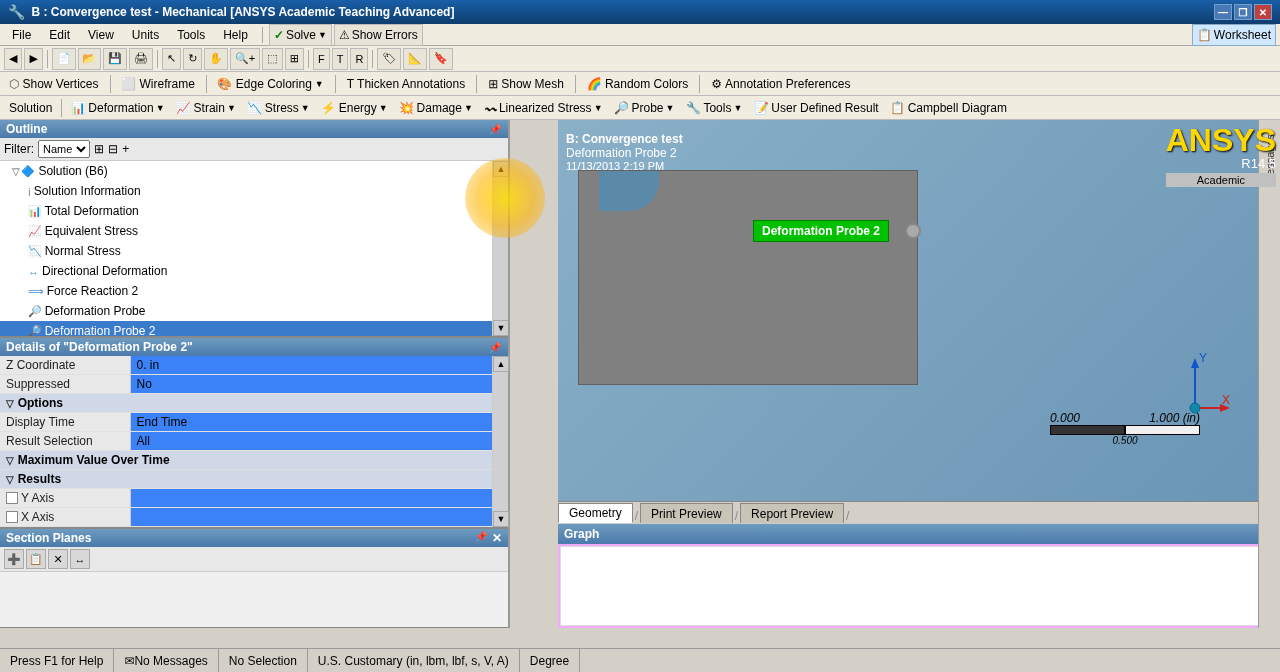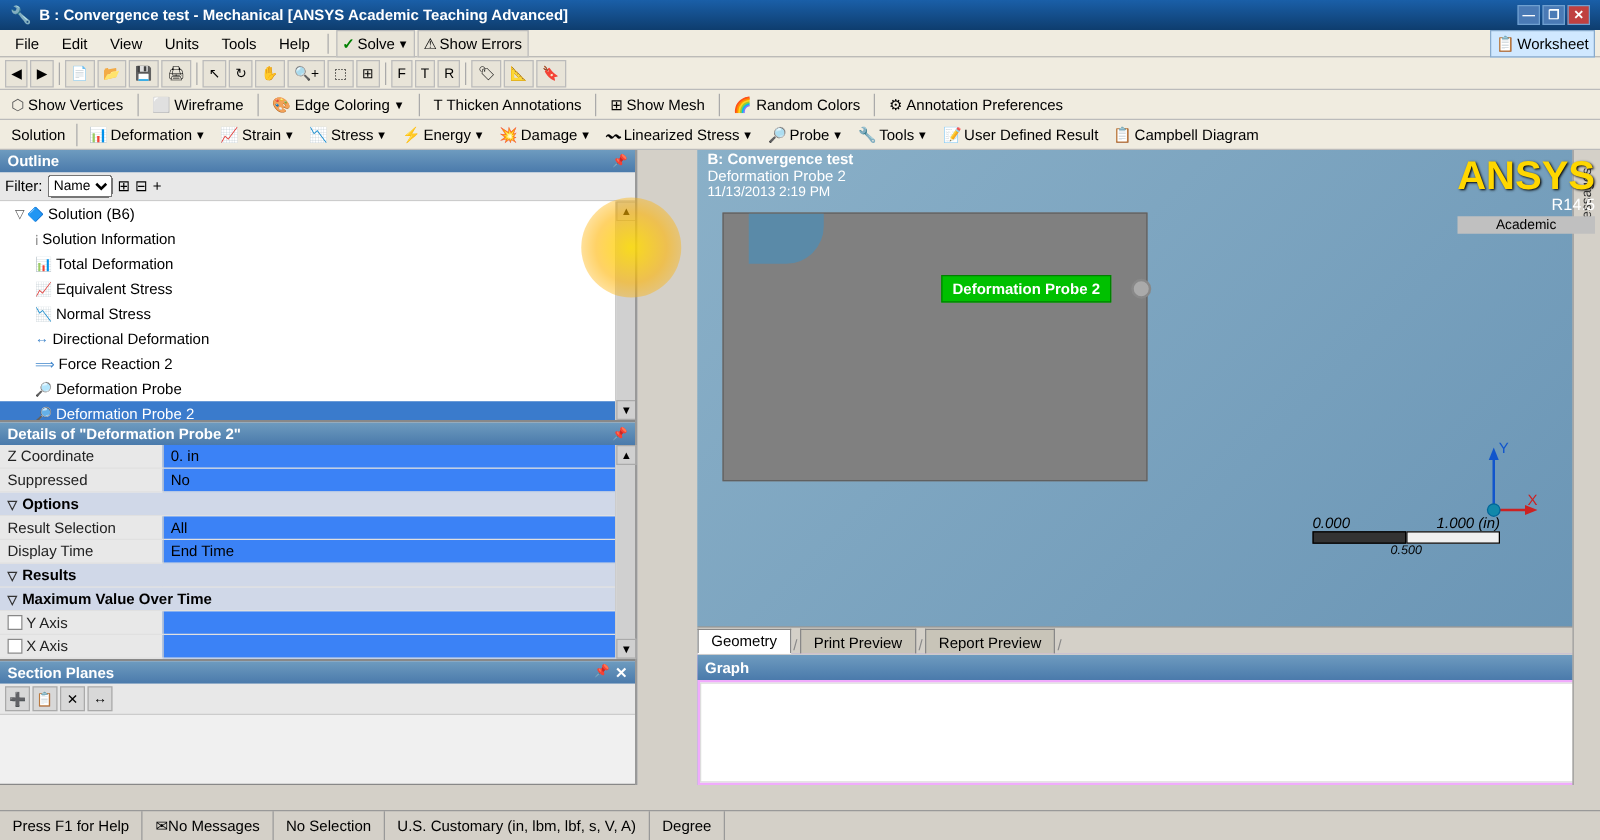--- a/index.html
+++ b/index.html
@@ -271,21 +271,21 @@
       flex: 1;
       display: flex;
       flex-direction: column;
       background: #5a8aa8;
       position: relative;
     }
 
     
     #viewport-info {
       background: rgba(0,0,0,0.0);
-      padding: 0 8px;
+      padding: 12px 8px;
       color: white;
       font-size: 11px;
       position: absolute;
       top: 0; left: 0;
       z-index: 10;
       background: transparent;
     }
 
     
     #ansys-logo {
@@ -731,35 +731,35 @@
           <tr>
             <td>Suppressed</td>
             <td>No</td>
           </tr>
           <tr class="details-section-header">
             <td colspan="2">
               <span class="section-collapse">▽</span>Options
             </td>
           </tr>
           <tr>
+            <td>Display Time</td>
+            <td>End Time</td>
+          </tr>
+          <tr>
             <td>Result Selection</td>
             <td>All</td>
           </tr>
-          <tr>
-            <td>Display Time</td>
-            <td>End Time</td>
+          <tr class="details-section-header">
+            <td colspan="2">
+              <span class="section-collapse">▽</span><strong>Maximum Value Over Time</strong>
+            </td>
           </tr>
           <tr class="details-section-header">
             <td colspan="2">
               <span class="section-collapse">▽</span>Results
-            </td>
-          </tr>
-          <tr class="details-section-header">
-            <td colspan="2">
-              <span class="section-collapse">▽</span><strong>Maximum Value Over Time</strong>
             </td>
           </tr>
           <tr>
             <td>
               <div class="checkbox-cell">
                 <span class="cb"></span>
                 Y Axis
               </div>
             </td>
             <td></td>

